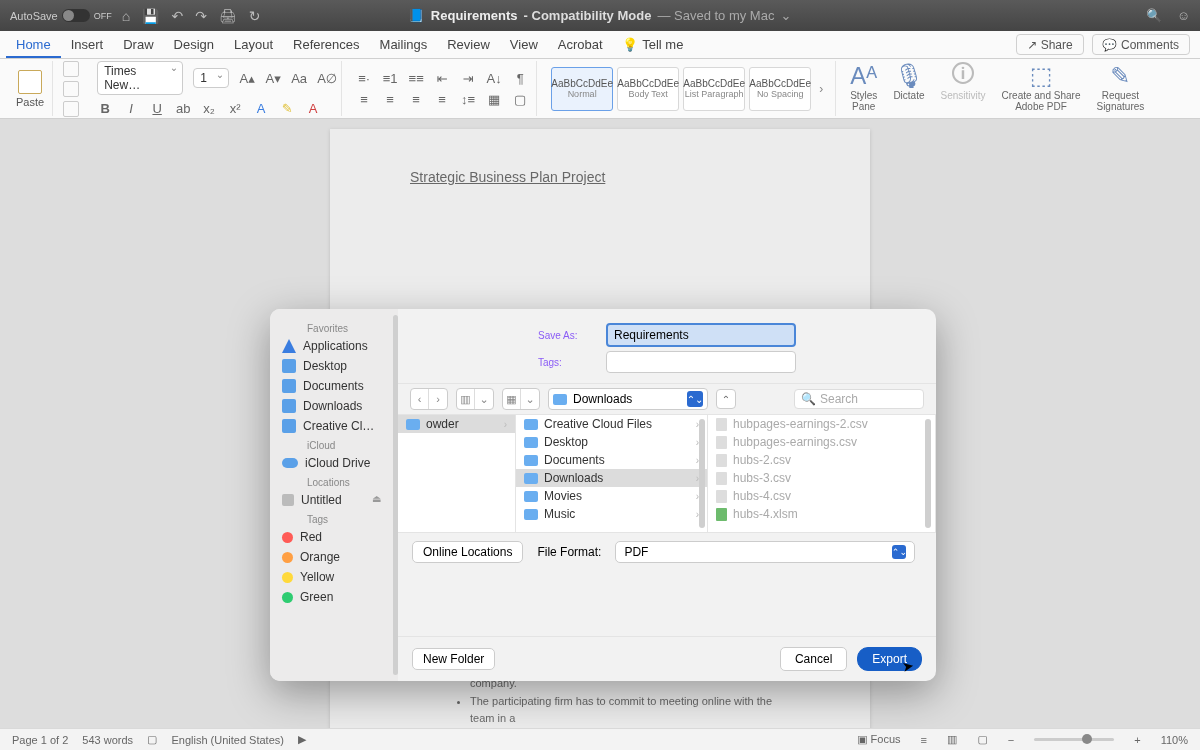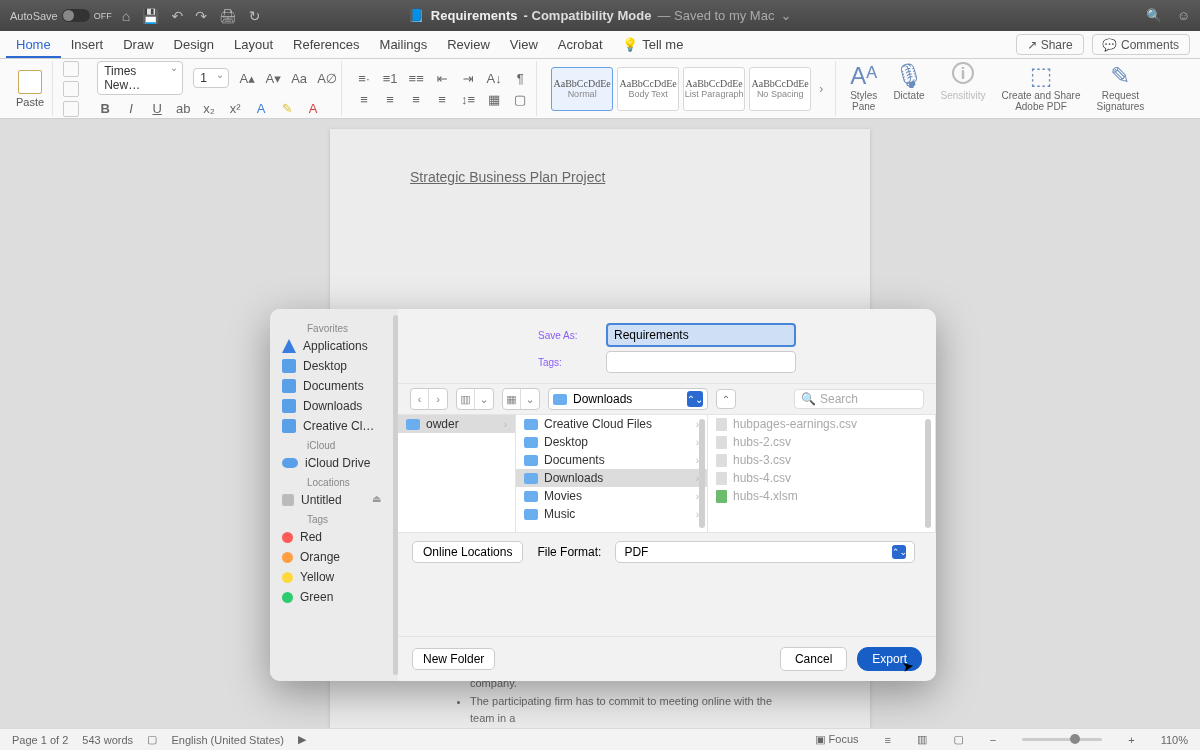--- a/index.html
+++ b/index.html
@@ -31,21 +31,21 @@
 .mini-col .mini { width:16px; height:16px; border:1px solid #ccc; border-radius:2px; }
 .font-group { display:flex; flex-direction:column; gap:6px; padding:0 8px; height:100%; justify-content:center; border-right:1px solid #e4e4e4;}
 .dd { border:1px solid #ccc; border-radius:4px; background:#fff; padding:2px 18px 2px 6px; font-size:12px; position:relative; color:#333;}
 .dd::after { content:"⌄"; position:absolute; right:4px; top:0; color:#888; font-size:10px;}
 .icon-row { display:flex; gap:10px; align-items:center; color:#666; }
 .icon-sm { font-size:13px; width:16px; text-align:center; }
 .para-group { display:flex; flex-direction:column; gap:6px; padding:0 8px; border-right:1px solid #e4e4e4; height:100%; justify-content:center;}
 .styles-group { display:flex; gap:4px; align-items:center; padding:0 8px; height:100%; border-right:1px solid #e4e4e4;}
 .style-tile { width:62px; height:44px; border:1px solid #d8d8d8; border-radius:3px; background:#fff; display:flex; flex-direction:column; align-items:center; justify-content:center; font-size:9px; color:#888; }
 .style-tile.active { border-color:#6aa0e8; background:#eaf2fd; }
-.style-tile .samp { font-size:10px; color:#555;font-family:Liberation Serif, serif;}
+.style-tile .samp { font-size:10px; color:#555;}
 .vert-btn { display:flex; flex-direction:column; align-items:center; gap:3px; font-size:10px; color:#666; padding:0 8px; }
 .vert-btn .glyph { width:22px; height:22px; display:flex; align-items:center; justify-content:center; font-size:24px; color:#6a8bbd;}
 .vert-btn.dim { color:#bbb; }
 .vert-btn.dim .glyph { color:#bbb; }
 
 
 .doc-area { position:relative; height:calc(750px - 31px - 28px - 60px - 22px); background:#e8e8e8; overflow:hidden; }
 .page { position:absolute; left:50%; transform:translateX(-50%); top:10px; width:540px; height:700px; background:#fff; box-shadow:0 1px 4px rgba(0,0,0,.2); padding:40px 80px; font-family:"Times New Roman", serif; font-size:12px; color:#333; }
 .page h1 { font-size:14px; text-decoration:underline; font-weight:normal; margin-bottom:16px;}
 .page p { font-size:11px; line-height:1.5; margin:6px 0;}
@@ -109,21 +109,21 @@
 .radios .r { display:flex; align-items:flex-start; gap:8px; margin:3px 0;}
 .radios input{margin-top:2px;}
 
 .dlg-bottom { margin-top:auto; display:flex; align-items:center; padding:10px 14px; gap:10px; border-top:1px solid #e4e4e4;}
 .btn { border:1px solid #ccc; border-radius:5px; background:#fff; padding:4px 14px; font-size:12px;}
 .btn.primary { background:#175ec6; border-color:#175ec6; color:#fff; font-weight:500;border-radius:11px;}
 .cursor { position:absolute; left:902px; top:539px; font-size:14px; color:#000; pointer-events:none; transform:rotate(-10deg);}
 
 
 .statusbar { height:22px; background:#f3f3f3; border-top:1px solid #d9d9d9; display:flex; align-items:center; padding:0 12px; font-size:11px; color:#666; gap:14px;}
-.statusbar .right { margin-left:auto; display:flex; gap:26px; align-items:center;}
+.statusbar .right { margin-left:auto; display:flex; gap:20px; align-items:center;}
 .slider-track { width:80px; height:3px; background:#ccc; position:relative; border-radius:2px;}
 .slider-track .knob{ position:absolute; left:48px; top:-4px; width:10px; height:10px; background:#888; border-radius:50%;}
 </style>
 </head>
 <body>
 
 <div class="titlebar">
   <div class="autosave">
     <span>AutoSave</span>
     <span class="pill">
@@ -410,20 +410,24 @@
             <div class="browser-row">
               <span class="folder-ic"></span>
               <span>Music</span>
               <span class="chev">›</span>
             </div>
             <div class="vscroll" style="right: 2px;"></div>
           </div>
         <div class="col col3" id="col3" style="position: relative; overflow: visible;">
             <div class="browser-row dim">
               <span class="file-ic"></span>
+              <span>hubpages-earnings-2.csv</span>
+            </div>
+            <div class="browser-row dim">
+              <span class="file-ic"></span>
               <span>hubpages-earnings.csv</span>
             </div>
             <div class="browser-row dim">
               <span class="file-ic"></span>
               <span>hubs-2.csv</span>
             </div>
             <div class="browser-row dim">
               <span class="file-ic"></span>
               <span>hubs-3.csv</span>
             </div>

